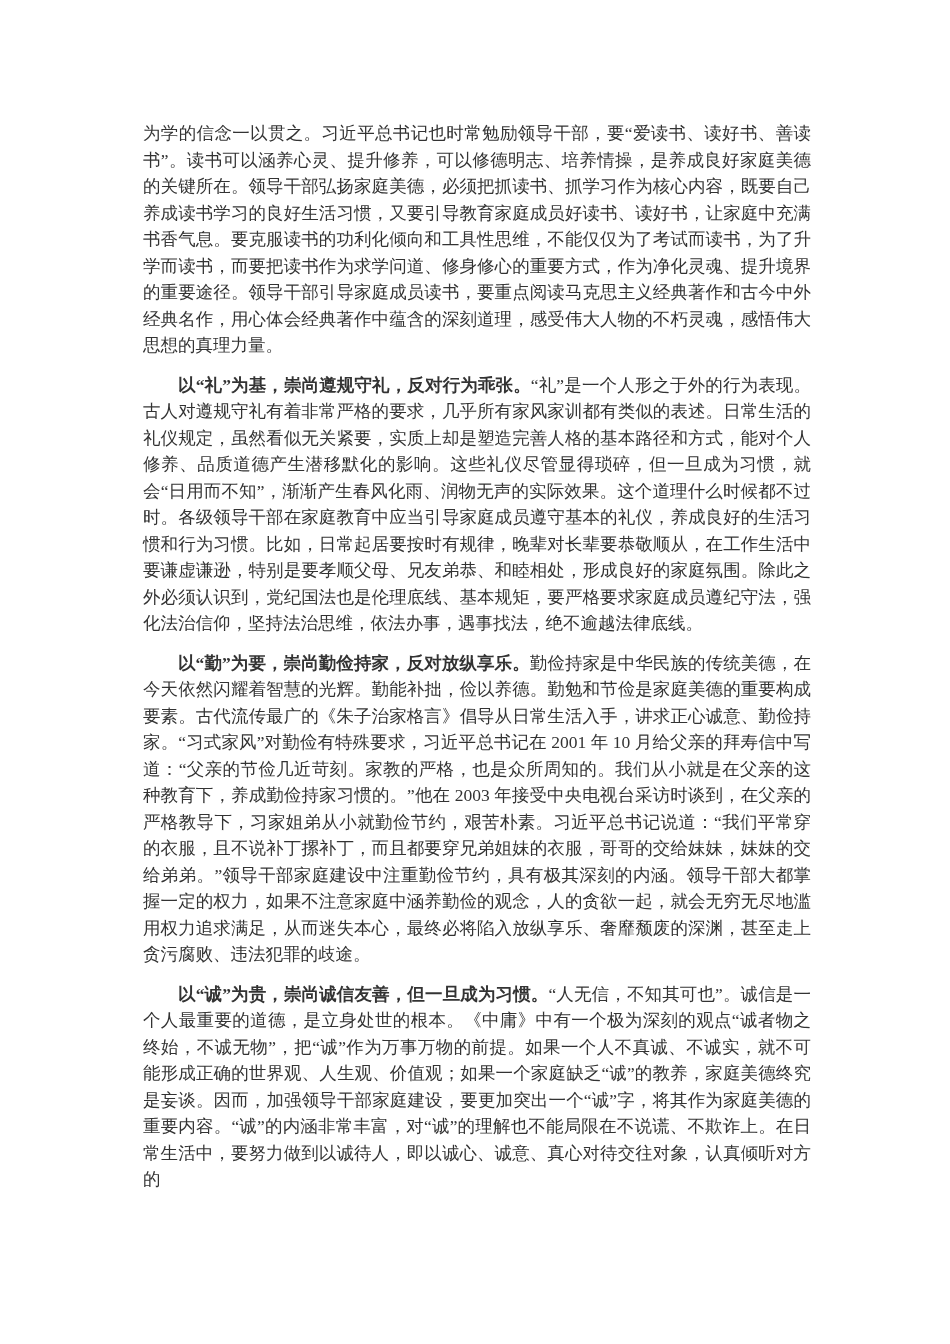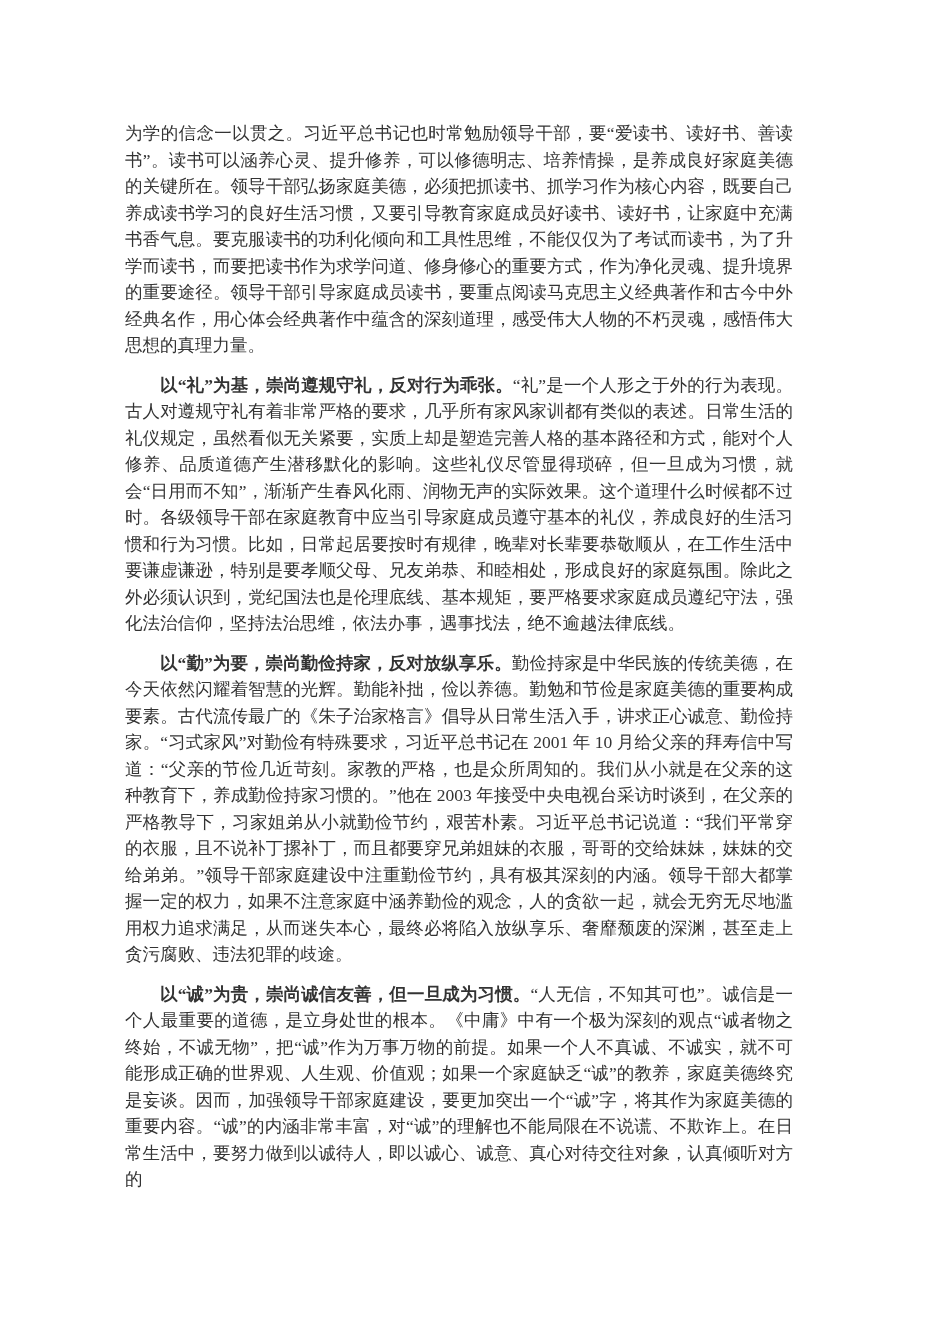--- a/index.html
+++ b/index.html
@@ -11,21 +11,21 @@
     position: relative;
     width: 950px;
     height: 1344px;
     margin: 0 auto;
     background: #ffffff;
     box-sizing: border-box;
     overflow: hidden;
   }
   .text-area {
     position: absolute;
-    left: 125px;
+    left: 143px;
     top: 120px;
     width: 668px;
     font-family: "Liberation Serif", "DejaVu Serif", serif;
     font-size: 17.5px;
     line-height: 26.5px;
     color: #333333;
     text-align: justify;
     text-justify: inter-ideograph;
   }
   .para {

